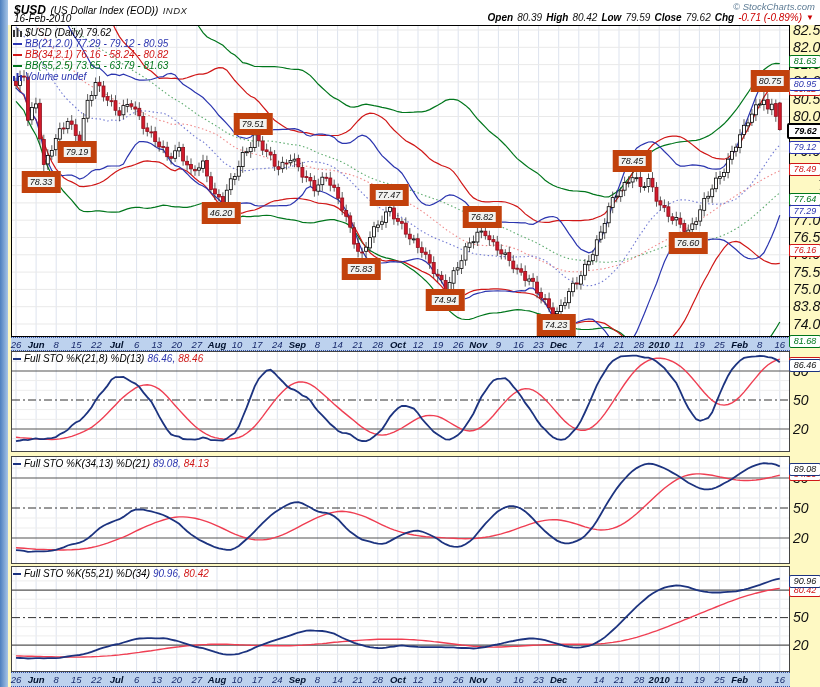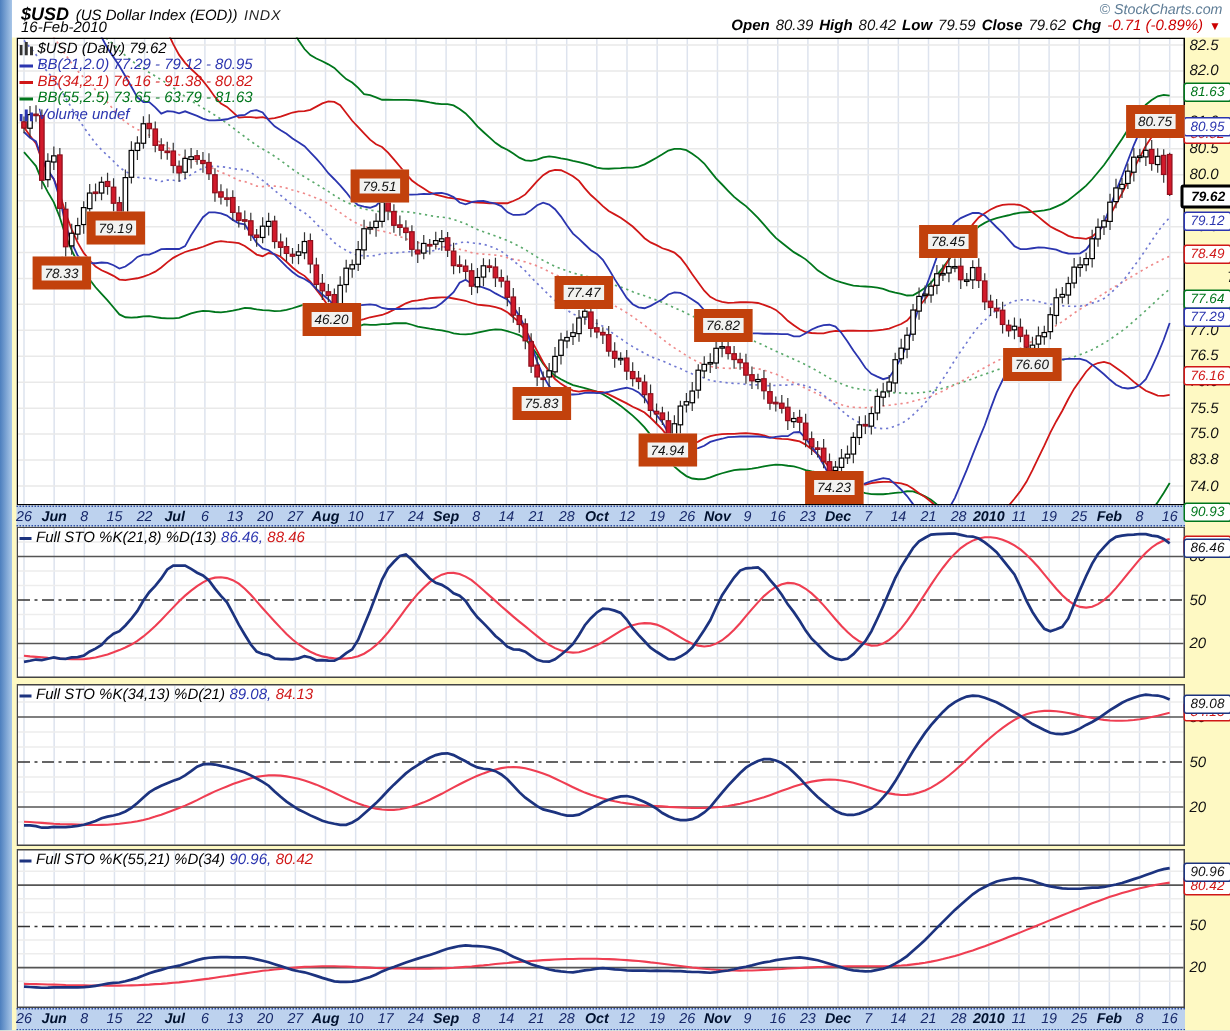--- a/index.html
+++ b/index.html
@@ -20,21 +20,21 @@
   .qchg{color:#cc0000;}
   .qtri{color:#cc0000;font-size:8px;}
   .lrow{position:absolute;height:11px;font-size:10px;white-space:nowrap;z-index:6;
         display:flex;align-items:center;gap:3px;}
   .dash{display:inline-block;width:9px;height:2px;background:#2b35af;}
   .kdash{display:inline-block;width:8px;height:2px;background:#1c337f;}
   .plegend{position:absolute;font-size:10px;color:#000;white-space:nowrap;z-index:6;
            display:flex;align-items:center;gap:3px;}
   .kval{color:#2b35af;}
   .dval{color:#d01717;}
-  .ylab{position:absolute;font-size:10px;color:#111;line-height:11px;z-index:4;}
+  .ylab{position:absolute;font-size:14px;color:#111;line-height:11px;z-index:4;}
   .badge{position:absolute;left:789px;width:30px;height:11px;line-height:11px;text-align:center;
          font-size:9px;background:#fff;border:1px solid #000;border-radius:2px;z-index:5;}
   .badge.green{border-color:#00761c;color:#00761c;}
   .badge.blue{border-color:#2b35af;color:#2b35af;}
   .badge.red{border-color:#d01717;color:#d01717;}
   .badge.navy{border-color:#1c337f;color:#111;}
   .badge.last{left:787px;width:33px;height:12px;line-height:12px;border:2px solid #000;
               font-weight:bold;color:#000;z-index:6;}
   .ann{position:absolute;transform:translate(-50%,-50%);font-size:9px;color:#111;
        background:#f2f2f0;border:6px solid #c2410c;padding:0 2px;line-height:10px;z-index:5;}
@@ -84,21 +84,21 @@
         </svg>
     </span>
     <span>$USD (Daily) 79.62</span>
   </div>
   <div class="lrow" id="bbrow0" style="left: 13px; top: 38px; color: rgb(43, 53, 175);">
     <span class="dash" id="bbdash0" style="background: rgb(43, 53, 175);"></span>
     <span>BB(21,2.0) 77.29 - 79.12 - 80.95</span>
   </div>
   <div class="lrow" id="bbrow1" style="left: 13px; top: 49px; color: rgb(208, 23, 23);">
     <span class="dash" id="bbdash1" style="background: rgb(208, 23, 23);"></span>
-    <span>BB(34,2.1) 76.16 - 91.38 - 80.82</span>
+    <span>BB(34,2.1) 76.16 - 58.24 - 80.82</span>
   </div>
   <div class="lrow" id="bbrow2" style="left: 13px; top: 60px; color: rgb(0, 118, 28);">
     <span class="dash" id="bbdash2" style="background: rgb(0, 118, 28);"></span>
     <span>BB(55,2.5) 73.65 - 63.79 - 81.63</span>
   </div>
   <div class="lrow" style="left:13px;top:71px;color:#2b35af;">
     <span class="licon">
       <svg width="9" height="9">
           <rect x="0" y="4" width="2" height="5" fill="#2b35af"></rect>
           <rect x="3.5" y="1" width="2" height="8" fill="#2b35af"></rect>
@@ -842,21 +842,21 @@
     <div class="ylab" style="left: 793px; top: 318.5px;">74.0</div>
     <div class="badge green" style="top: 54.6px;">81.63</div>
     <div class="badge red" style="top: 82.6px;">80.82</div>
     <div class="badge blue" style="top: 78.1px;">80.95</div>
     <div class="badge last" style="top: 122.6px;">79.62</div>
     <div class="badge blue" style="top: 141.4px;">79.12</div>
     <div class="badge red" style="top: 163.2px;">78.49</div>
     <div class="badge green" style="top: 192.6px;">77.64</div>
     <div class="badge blue" style="top: 204.7px;">77.29</div>
     <div class="badge red" style="top: 243.8px;">76.16</div>
-    <div class="badge green" style="top: 334.5px;">90.93</div>
+    <div class="badge green" style="top: 334.5px;">81.68</div>
     <div class="ylab" style="left: 793px; top: 365.5px;">80</div>
     <div class="ylab" style="left: 793px; top: 394.5px;">50</div>
     <div class="ylab" style="left: 793px; top: 423.5px;">20</div>
     <div class="badge red" style="top: 357.3px;">88.46</div>
     <div class="badge navy" style="top: 359.2px;">86.46</div>
     <div class="ylab" style="left: 793px; top: 472.5px;">80</div>
     <div class="ylab" style="left: 793px; top: 502.5px;">50</div>
     <div class="ylab" style="left: 793px; top: 532.5px;">20</div>
     <div class="badge red" style="top: 468.4px;">84.13</div>
     <div class="badge navy" style="top: 463.4px;">89.08</div>

